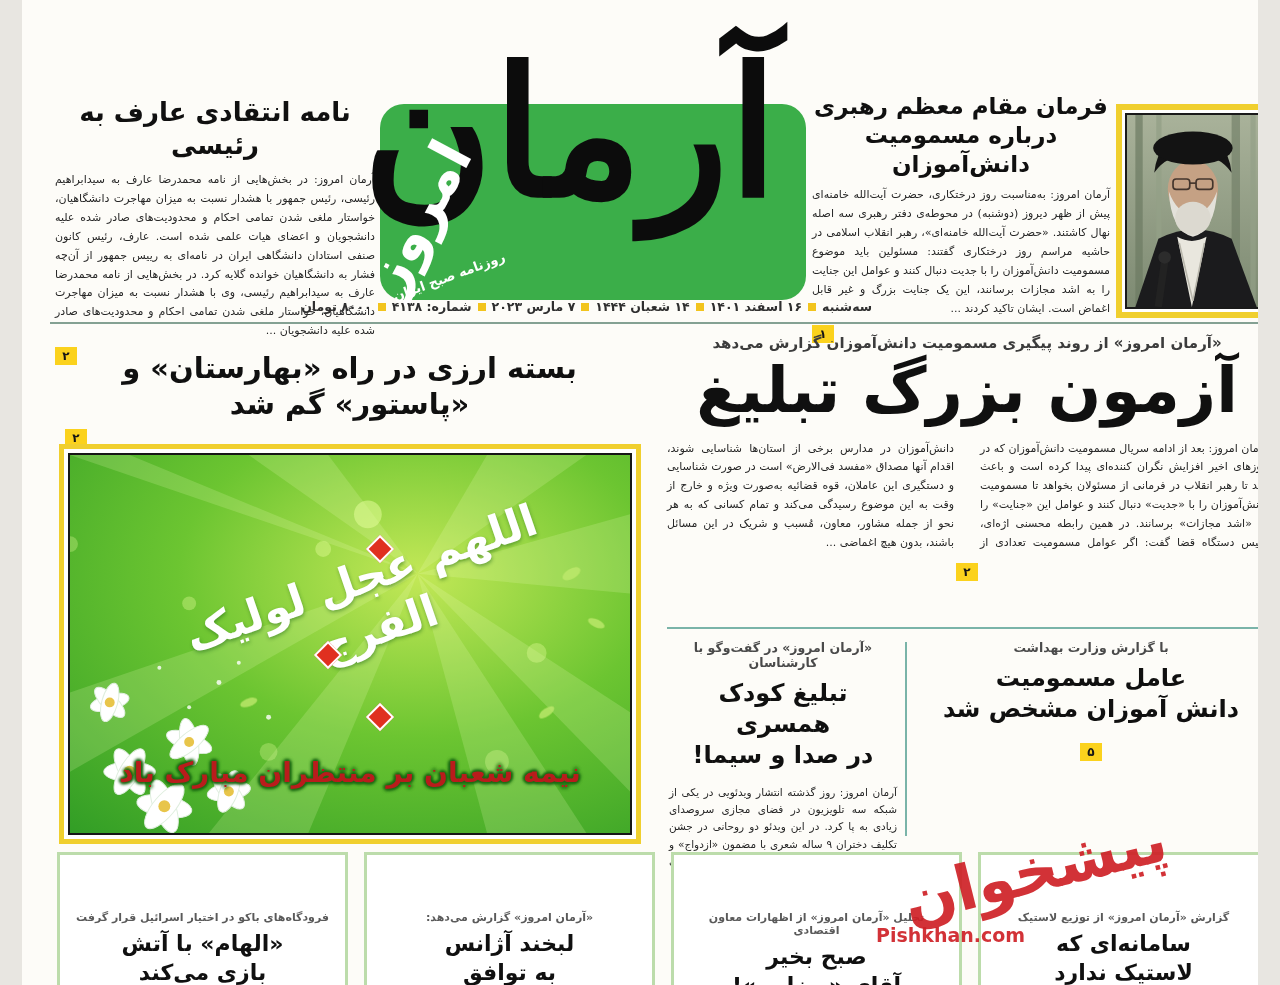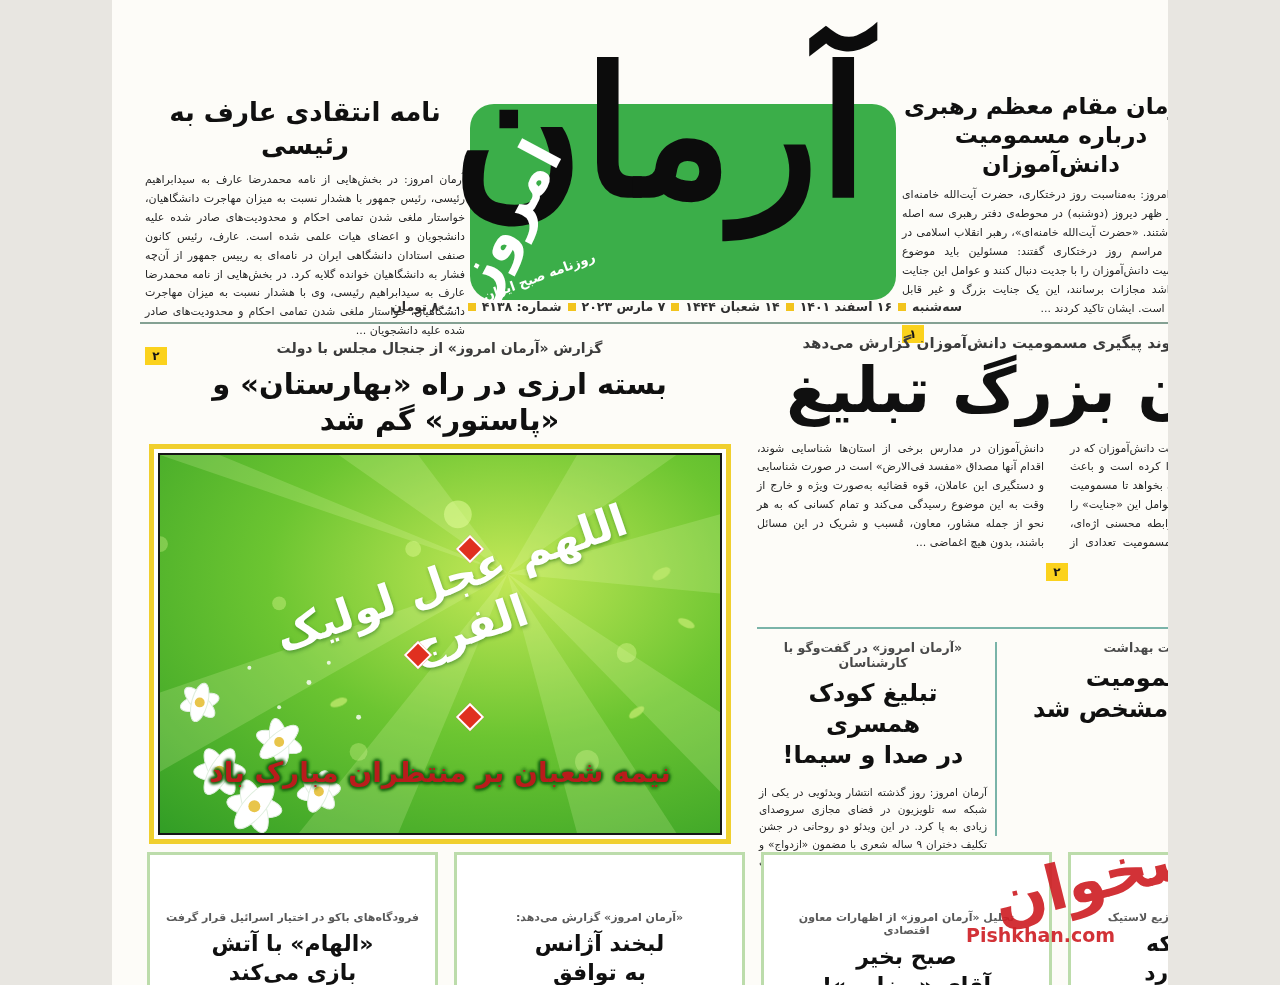--- a/index.html
+++ b/index.html
@@ -1,17 +1,17 @@
 <!DOCTYPE html>
 <html lang="fa" dir="rtl"><head>
 <meta charset="utf-8">
 <style>
   html,body{margin:0;padding:0;background:#e8e6e1;}
   .page{
-    position:relative;width:1056px;height:985px;margin:0 auto;
+    position:relative;width:1236px;height:985px;margin:0 auto;
     background:#fdfcf8;overflow:hidden;direction:rtl;
     font-family:"DejaVu Sans",sans-serif;color:#1c1c1c;
   }
   .center{text-align:center;}
   .pre{white-space:pre-line;}
   .kicker{color:#3c3c3c;font-weight:bold;}
   .headline{color:#101010;font-weight:bold;line-height:1.25;}
   .body-sm{font-size:11px;line-height:1.72;text-align:justify;color:#262626;}
   .badge{
     display:inline-block;background:#fbd21d;color:#151515;font-weight:bold;
@@ -200,21 +200,20 @@
     <div class="kicker lead-kicker center">«آرمان امروز» از روند پیگیری مسمومیت دانش‌آموزان گزارش می‌دهد</div>
     <div class="headline lead-headline center">آزمون بزرگ تبلیغ</div>
     <div class="body-sm lead-body">آرمان امروز: بعد از ادامه سریال مسمومیت دانش‌آموزان که در روزهای اخیر افزایش نگران کننده‌ای پیدا کرده است و باعث شد تا رهبر انقلاب در فرمانی از مسئولان بخواهد تا مسمومیت دانش‌آموزان را با «جدیت» دنبال کنند و عوامل این «جنایت» را به «اشد مجازات» برسانند. در همین رابطه محسنی اژه‌ای، رئیس دستگاه قضا گفت: اگر عوامل مسمومیت تعدادی از دانش‌آموزان در مدارس برخی از استان‌ها شناسایی شوند، اقدام آنها مصداق «مفسد فی‌الارض» است در صورت شناسایی و دستگیری این عاملان، قوه قضائیه به‌صورت ویژه و خارج از وقت به این موضوع رسیدگی می‌کند و تمام کسانی که به هر نحو از جمله مشاور، معاون، مُسبب و شریک در این مسائل باشند، بدون هیچ اغماضی ...</div>
     <div class="lead-badge">
       <span class="badge">۲</span>
     </div>
   </div>
   <div class="lead-rule"></div>
 
   <div class="currency">
-    <div class="kicker currency-kicker center">گزارش «آرمان امروز» از جنجال مجلس با دولت</div>
     <div class="headline currency-headline center">بسته ارزی در راه «بهارستان» و «پاستور» گم شد</div>
     <div class="badge-row-left" style="margin-left:8px;">
       <span class="badge">۲</span>
     </div>
   </div>
 
   <div class="banner">
     <div class="banner-inner">
       <svg viewBox="0 0 564 382" preserveAspectRatio="none">
         <defs>

